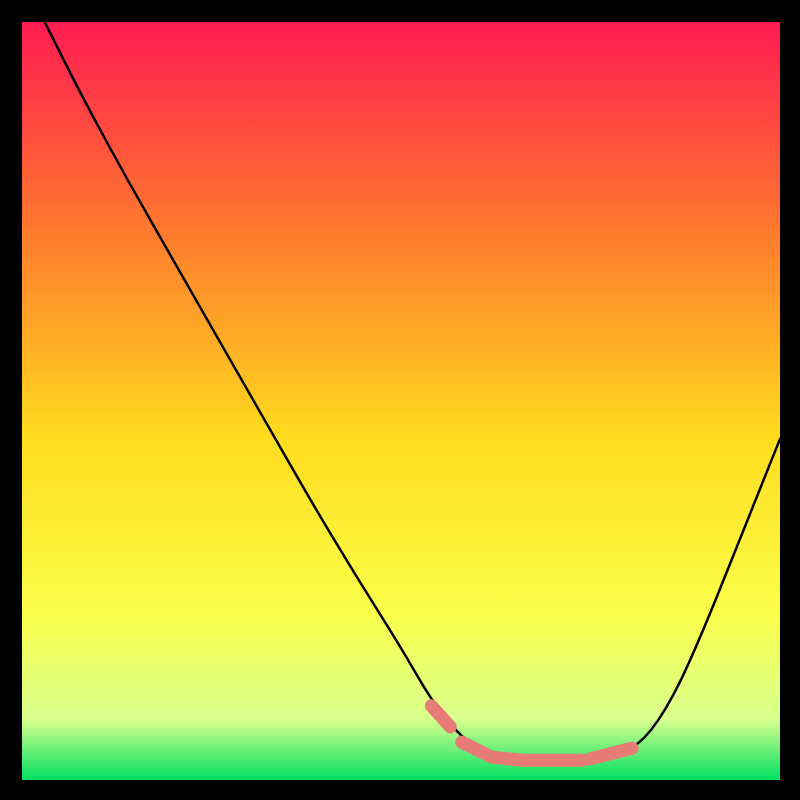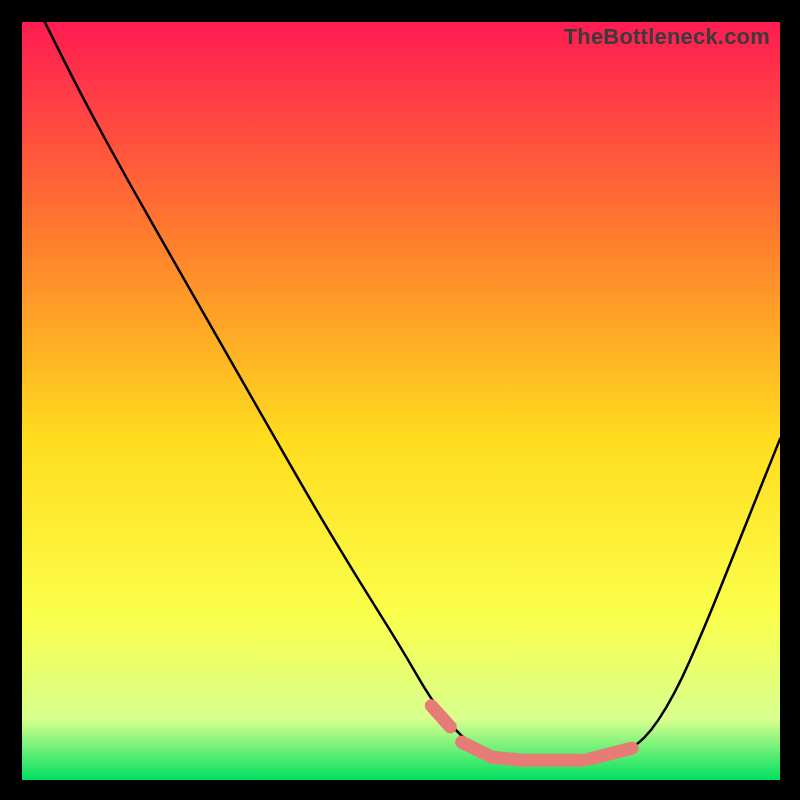--- a/index.html
+++ b/index.html
@@ -56,15 +56,14 @@
         </linearGradient>
       </defs>
       <rect x="0" y="0" width="758" height="758" fill="url(#bg)"></rect>
       <path id="curvePath" d="M 22.74 0 Q 22.74 0 41.69 37.89999999999998 Q 60.64 75.79999999999995 83.38 117.48999999999995 Q 106.12 159.17999999999995 128.86 198.97499999999997 Q 151.6 238.76999999999998 174.34 278.565 Q 197.08 318.36 219.82 358.155 Q 242.56 397.95 265.3 437.745 Q 288.04 477.54 310.78 515.4399999999999 Q 333.52 553.3399999999999 356.26 589.345 Q 379 625.35 394.16 651.88 Q 409.32000000000005 678.41 424.48 697.3599999999999 Q 439.64 716.31 454.79999999999995 725.027 Q 469.96 733.744 485.12 736.018 Q 500.28000000000003 738.292 515.44 738.292 Q 530.6 738.292 545.76 738.292 Q 560.92 738.292 576.0799999999999 736.7760000000001 Q 591.24 735.26 606.4 727.6800000000001 Q 621.56 720.1 636.72 697.36 Q 651.88 674.62 667.04 640.51 Q 682.2 606.4 697.36 568.5 Q 712.52 530.6 727.6800000000001 492.70000000000005 Q 742.84 454.8 750.4200000000001 435.85 T 758 416.9" fill="none" stroke="#000000" stroke-width="2.5" stroke-linecap="round"></path>
       <g id="highlights">
           <path d="M 409.32000000000005 683.716 L 428.27 704.94" fill="none" stroke="#e77b76" stroke-width="13" stroke-linecap="round"></path>
           <path d="M 439.64 720.1 L 469.96 735.26 L 500.28000000000003 738.292 L 530.6 738.292 L 560.92 738.292" fill="none" stroke="#e77b76" stroke-width="13" stroke-linecap="round"></path>
           <path d="M 568.5 736.776 L 610.19 726.164" fill="none" stroke="#e77b76" stroke-width="13" stroke-linecap="round"></path>
         </g>
     </svg>
-    <div class="watermark">TheBottleneck.com</div>
   </div>
 </div>
 
 </body></html>

